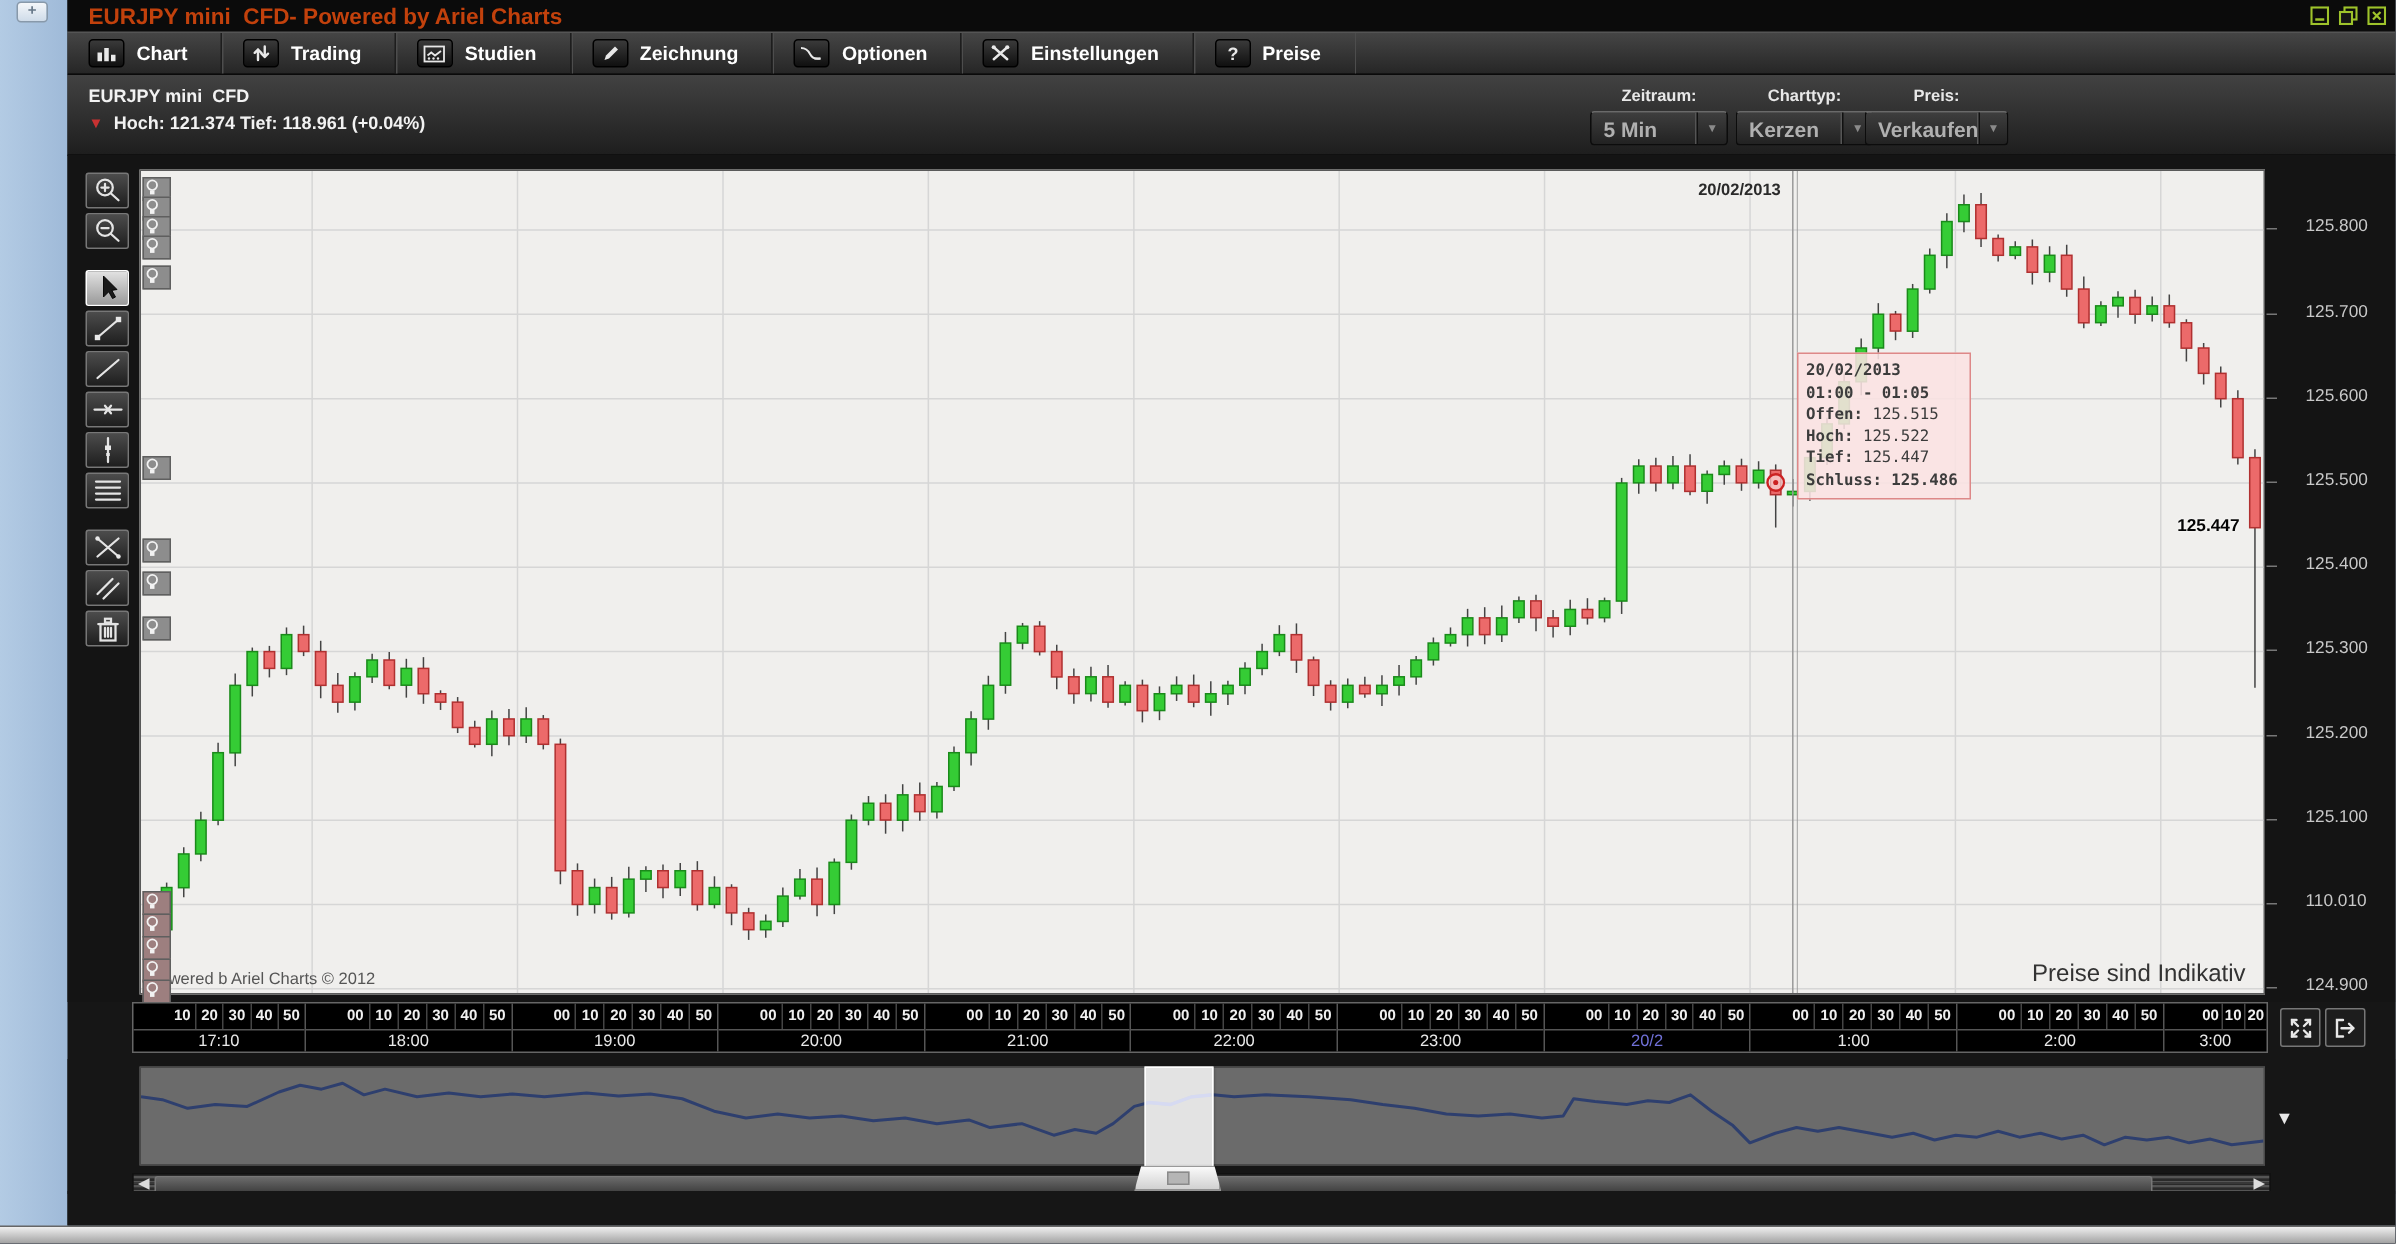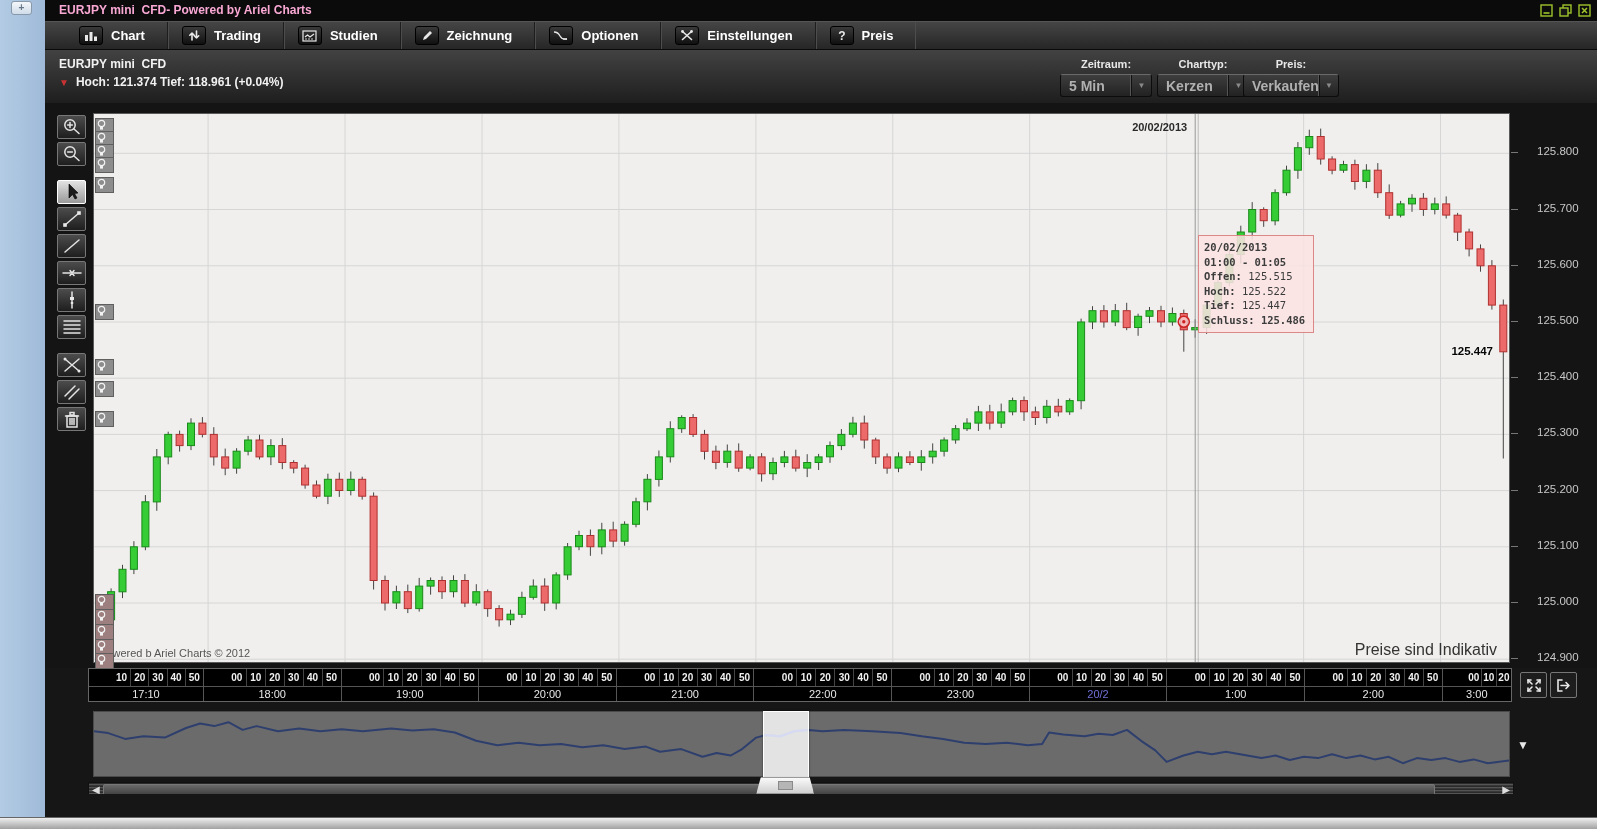--- a/index.html
+++ b/index.html
@@ -3,26 +3,26 @@
 <meta charset="utf-8">
 <style>
   html,body{margin:0;padding:0;background:#000;font-family:"Liberation Sans",sans-serif;}
   .screen{position:relative;width:1597px;height:829px;overflow:hidden;background:#a7c0dc;}
   
   .left-panel{position:absolute;left:0;top:0;width:45px;height:817px;background:linear-gradient(90deg,#b3cbe4,#9fbad8);border-right:1px solid #7d98b6;}
   .add-btn{position:absolute;left:11px;top:1px;width:19px;height:12px;background:linear-gradient(#f4f7fa,#cfdce9);border:1px solid #8899aa;border-radius:3px;color:#667788;font-size:10px;line-height:11px;text-align:center;font-weight:bold;}
   
   .app{position:absolute;left:45px;top:0;width:1552px;height:817px;background:#161616;}
   .titlebar{position:absolute;left:0;top:0;width:100%;height:21px;background:#0b0b0b;}
-  .title{position:absolute;left:14px;top:3px;color:#f9a8d4;font-size:12px;font-weight:bold;white-space:pre;}
+  .title{position:absolute;left:14px;top:3px;color:#c2410c;font-size:15px;font-weight:bold;white-space:pre;}
   .winctl{position:absolute;top:4px;width:13px;height:13px;}
   .winctl svg{display:block}
   .popout{position:absolute;right:6px;top:29px;width:14px;height:14px;}
   
-  .menubar{position:absolute;left:0;top:21px;width:100%;height:29px;background:linear-gradient(#454545,#262626);border-top:1px solid #555;border-bottom:1px solid #0a0a0a;display:flex;align-items:stretch;padding-left:20px;box-sizing:border-box;}
+  .menubar{position:absolute;left:0;top:21px;width:100%;height:29px;background:linear-gradient(#454545,#262626);border-top:1px solid #555;border-bottom:1px solid #0a0a0a;display:flex;align-items:stretch;padding-left:0;box-sizing:border-box;}
   .menu-item{display:flex;align-items:center;gap:8px;padding:0 22px 0 14px;color:#fff;font-size:13px;font-weight:bold;border-right:1px solid #1d1d1d;box-shadow:1px 0 0 #4d4d4d;cursor:default;}
   .micon{width:22px;height:17px;background:linear-gradient(#3a3a3a,#101010);border:1px solid #000;border-radius:3px;display:flex;align-items:center;justify-content:center;}
   .micon svg{display:block}
   
   .infobar{position:absolute;left:0;top:50px;width:100%;height:53px;background:linear-gradient(#424242,#1e1e1e);border-bottom:1px solid #000;}
   .symbol{position:absolute;left:14px;top:7px;color:#f2f2f2;font-size:12px;font-weight:bold;white-space:pre;}
   .stats{position:absolute;left:14px;top:25px;color:#f2f2f2;font-size:12px;font-weight:bold;display:flex;align-items:center;gap:7px;}
   .red-tri{color:#c83232;font-size:10px;}
   .dd-group{position:absolute;top:8px;width:92px;}
   .dd-label{color:#e8e8e8;font-size:11px;font-weight:bold;text-align:center;}
@@ -179,21 +179,21 @@
             </svg>
           </span>
         <span>Einstellungen</span>
       </div>
       <div class="menu-item" style="border-right:none;">
         <span class="micon">
             <svg width="10" height="13" viewBox="0 0 10 13">
               <text x="5" y="11" text-anchor="middle" font-size="12" font-weight="bold" fill="#e8e8e8" font-family="Liberation Sans, sans-serif">?</text>
             </svg>
           </span>
-        <span>Preis</span>
+        <span>Preise</span>
       </div>
     </div>
 
     <div class="infobar">
       <div class="symbol">EURJPY mini  CFD</div>
       <div class="stats">
         <span class="red-tri">▼</span>
         <span>Hoch: 121.374 Tief: 118.961 (+0.04%)</span>
       </div>
 
@@ -720,21 +720,21 @@
           <div class="price-axis-label" style="top: 210.959px;">125.500</div>
           <div class="price-tick" style="top: 274.164px;"></div>
           <div class="price-axis-label" style="top: 267.164px;">125.400</div>
           <div class="price-tick" style="top: 330.369px;"></div>
           <div class="price-axis-label" style="top: 323.369px;">125.300</div>
           <div class="price-tick" style="top: 386.574px;"></div>
           <div class="price-axis-label" style="top: 379.574px;">125.200</div>
           <div class="price-tick" style="top: 442.779px;"></div>
           <div class="price-axis-label" style="top: 435.779px;">125.100</div>
           <div class="price-tick" style="top: 498.985px;"></div>
-          <div class="price-axis-label" style="top: 491.985px;">125.000</div>
+          <div class="price-axis-label" style="top: 491.985px;">110.010</div>
           <div class="price-tick" style="top: 555.19px;"></div>
           <div class="price-axis-label" style="top: 548.19px;">124.900</div>
         </div>
     </div>
 
     <div class="time-axis" id="time-axis">
         <div class="hour-group" style="flex: 5 1 0%;">
           <div class="minutes">
             <div class="min-cell">10</div>
             <div class="min-cell">20</div>

